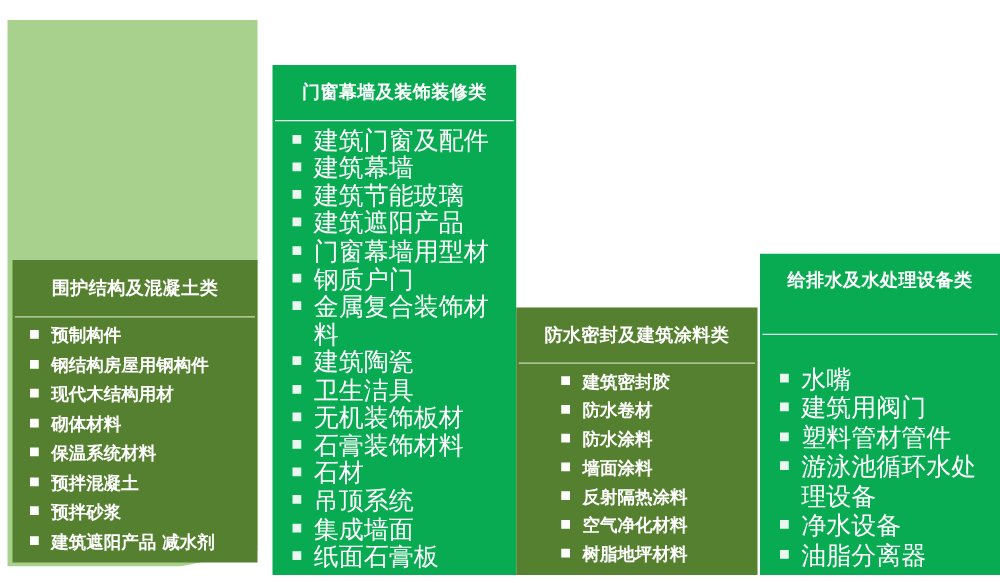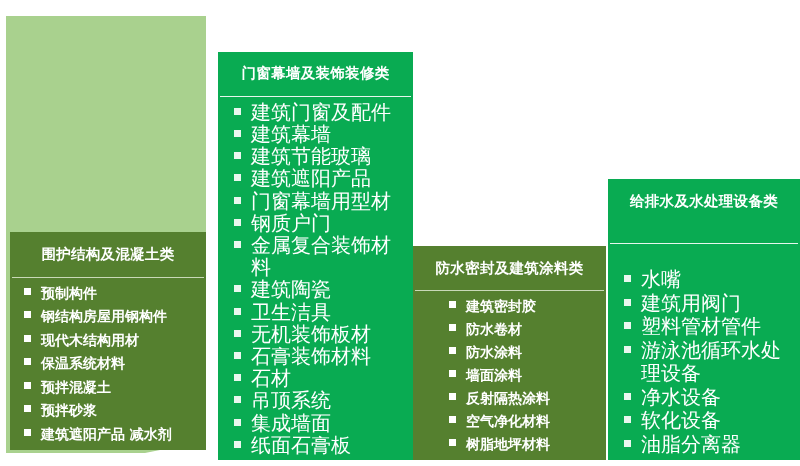--- a/index.html
+++ b/index.html
@@ -131,20 +131,21 @@
   <div class="columns">
 
     <div class="col c1 dark">
       <div class="col-header">围护结构及混凝土类</div>
       <div class="rule"></div>
       <div class="col-body">
         <ul class="items">
           <li><span class="bullet"></span><span>预制构件</span></li>
           <li><span class="bullet"></span><span>钢结构房屋用钢构件</span></li>
           <li><span class="bullet"></span><span>现代木结构用材</span></li>
+          <li><span class="bullet"></span><span>砌体材料</span></li>
           <li><span class="bullet"></span><span>保温系统材料</span></li>
           <li><span class="bullet"></span><span>预拌混凝土</span></li>
           <li><span class="bullet"></span><span>预拌砂浆</span></li>
           <li><span class="bullet"></span><span>建筑遮阳产品 减水剂</span></li>
         </ul>
       </div>
     </div>
 
     <div class="col c2 bright">
       <div class="col-header">门窗幕墙及装饰装修类</div>
@@ -189,20 +190,19 @@
     <div class="col c4 bright">
       <div class="col-header">给排水及水处理设备类</div>
       <div class="rule"></div>
       <div class="col-body">
         <ul class="items">
           <li><span class="bullet"></span><span>水嘴</span></li>
           <li><span class="bullet"></span><span>建筑用阀门</span></li>
           <li><span class="bullet"></span><span>塑料管材管件</span></li>
           <li><span class="bullet"></span><span>游泳池循环水处理设备</span></li>
           <li><span class="bullet"></span><span>净水设备</span></li>
-          <li><span class="bullet"></span><span>软化设备</span></li>
           <li><span class="bullet"></span><span>油脂分离器</span></li>
         </ul>
       </div>
     </div>
 
   </div>
 </div>
 
 </body></html>

